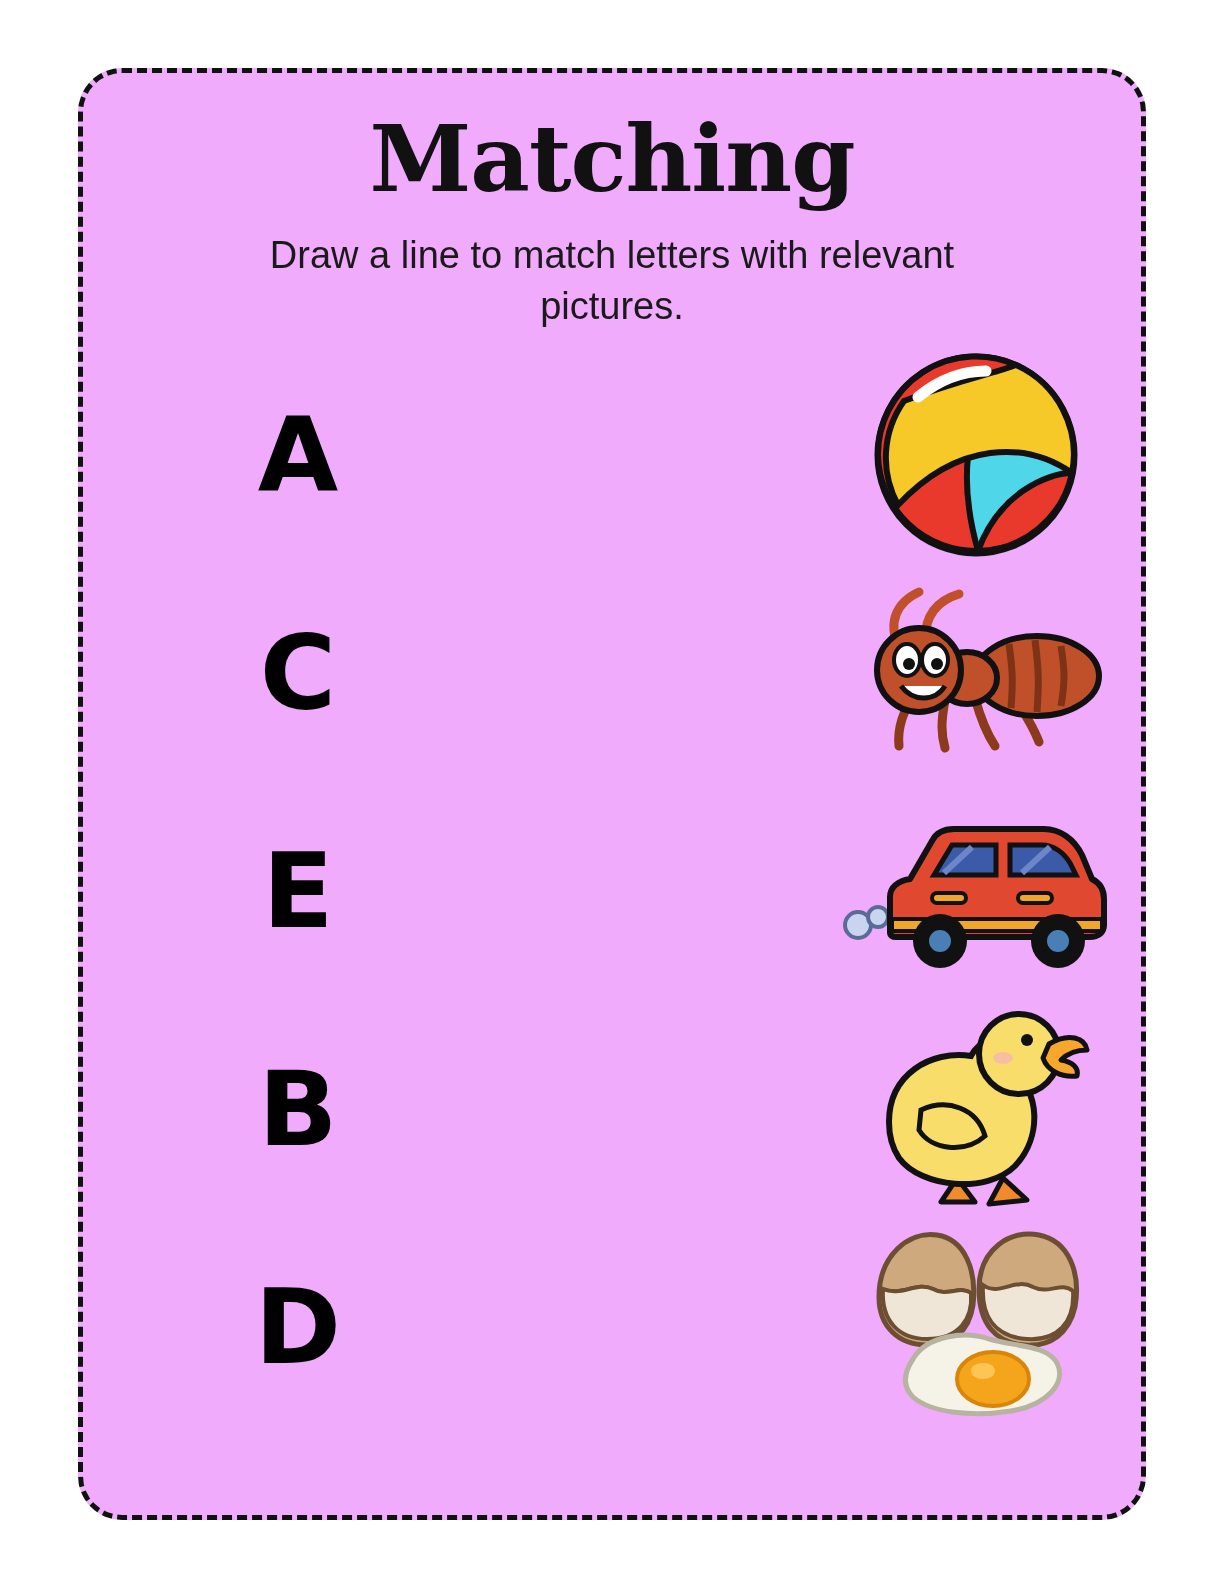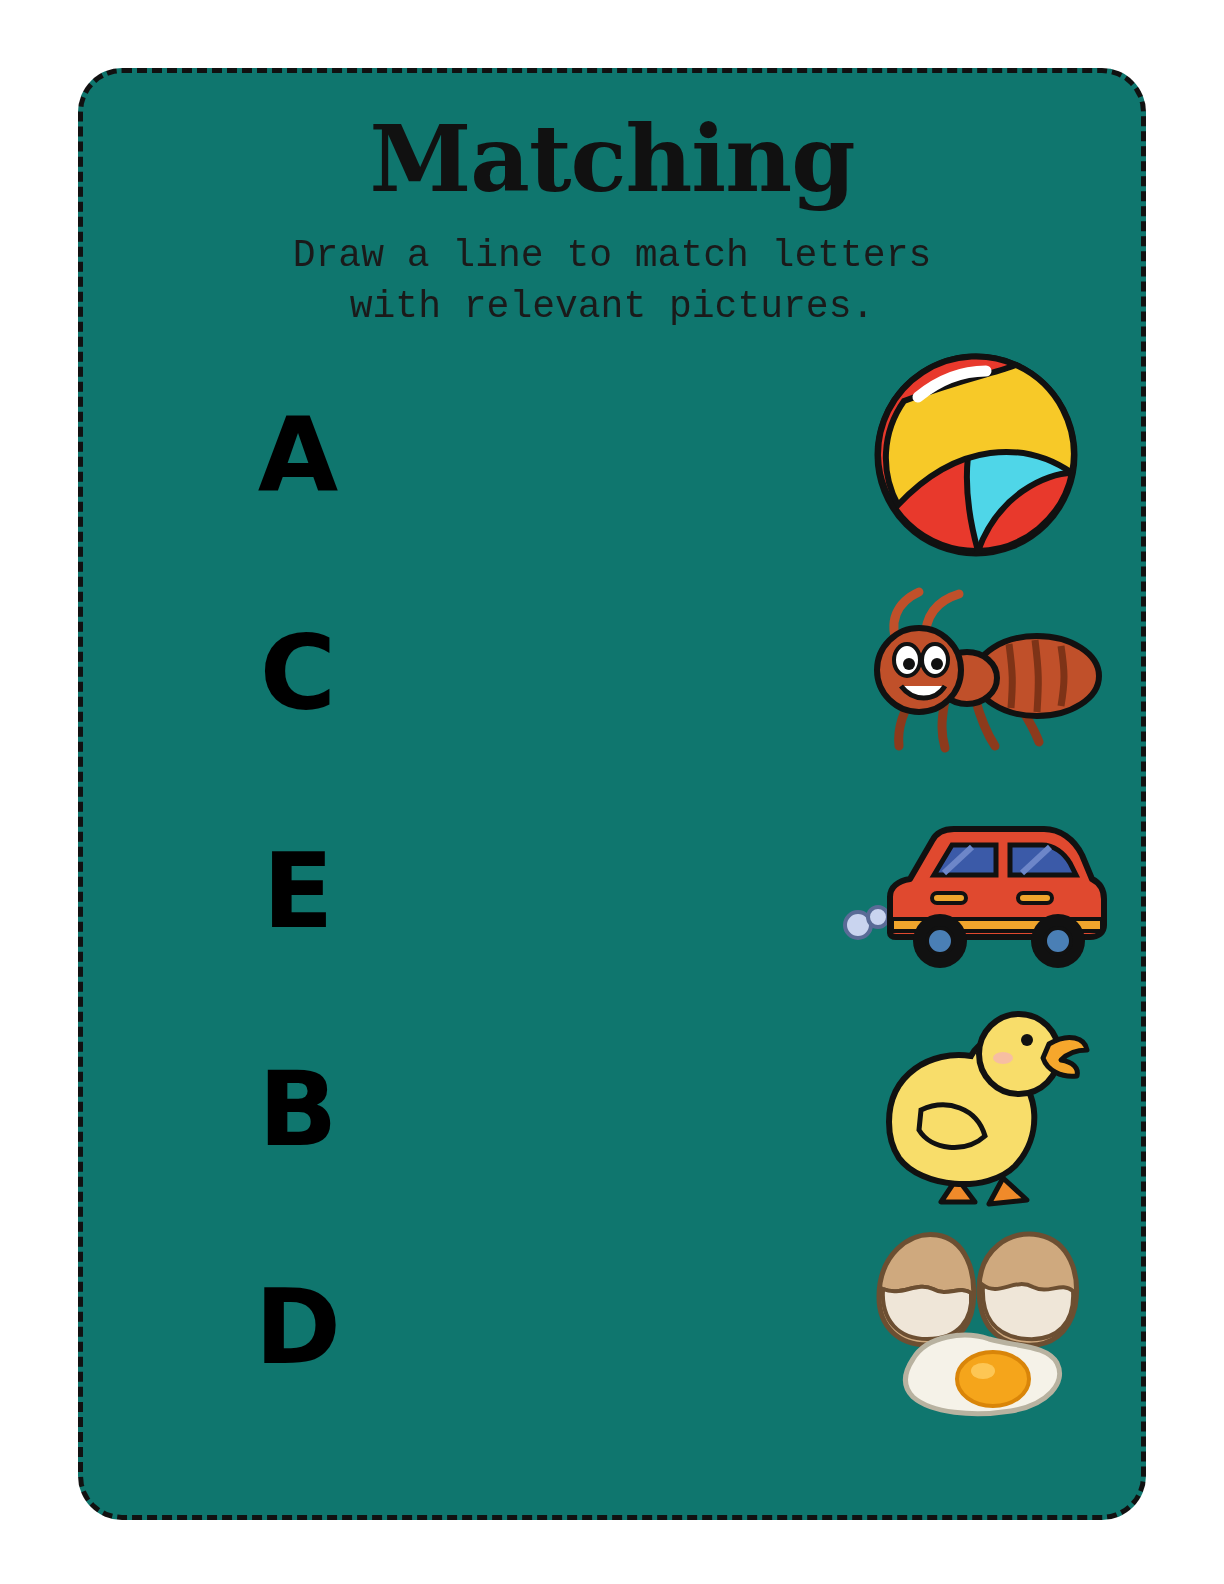--- a/index.html
+++ b/index.html
@@ -16,35 +16,35 @@
   }
   .worksheet {
     position: absolute;
     left: 78px;
     top: 68px;
     width: 1068px;
     height: 1452px;
     border: 5px dashed #111111;
     border-radius: 44px;
     box-sizing: border-box;
-    background: #0f766e;
+    background: #f0abfc;
   }
   .title {
     text-align: center;
     font-family: "DejaVu Serif", serif;
     font-weight: bold;
     font-size: 92px;
     line-height: 1.05;
     color: #111111;
     margin-top: 38px;
     letter-spacing: -1px;
   }
   .subtitle {
     text-align: center;
-    font-family: Liberation Mono, monospace;
+    font-family: Liberation Sans, sans-serif;
     font-size: 38px;
     line-height: 1.35;
     color: #1a1a1a;
     margin: 22px auto 0 auto;
     width: 740px;
   }
   .rows {
     margin-top: 14px;
     display: flex;
     flex-direction: column;

